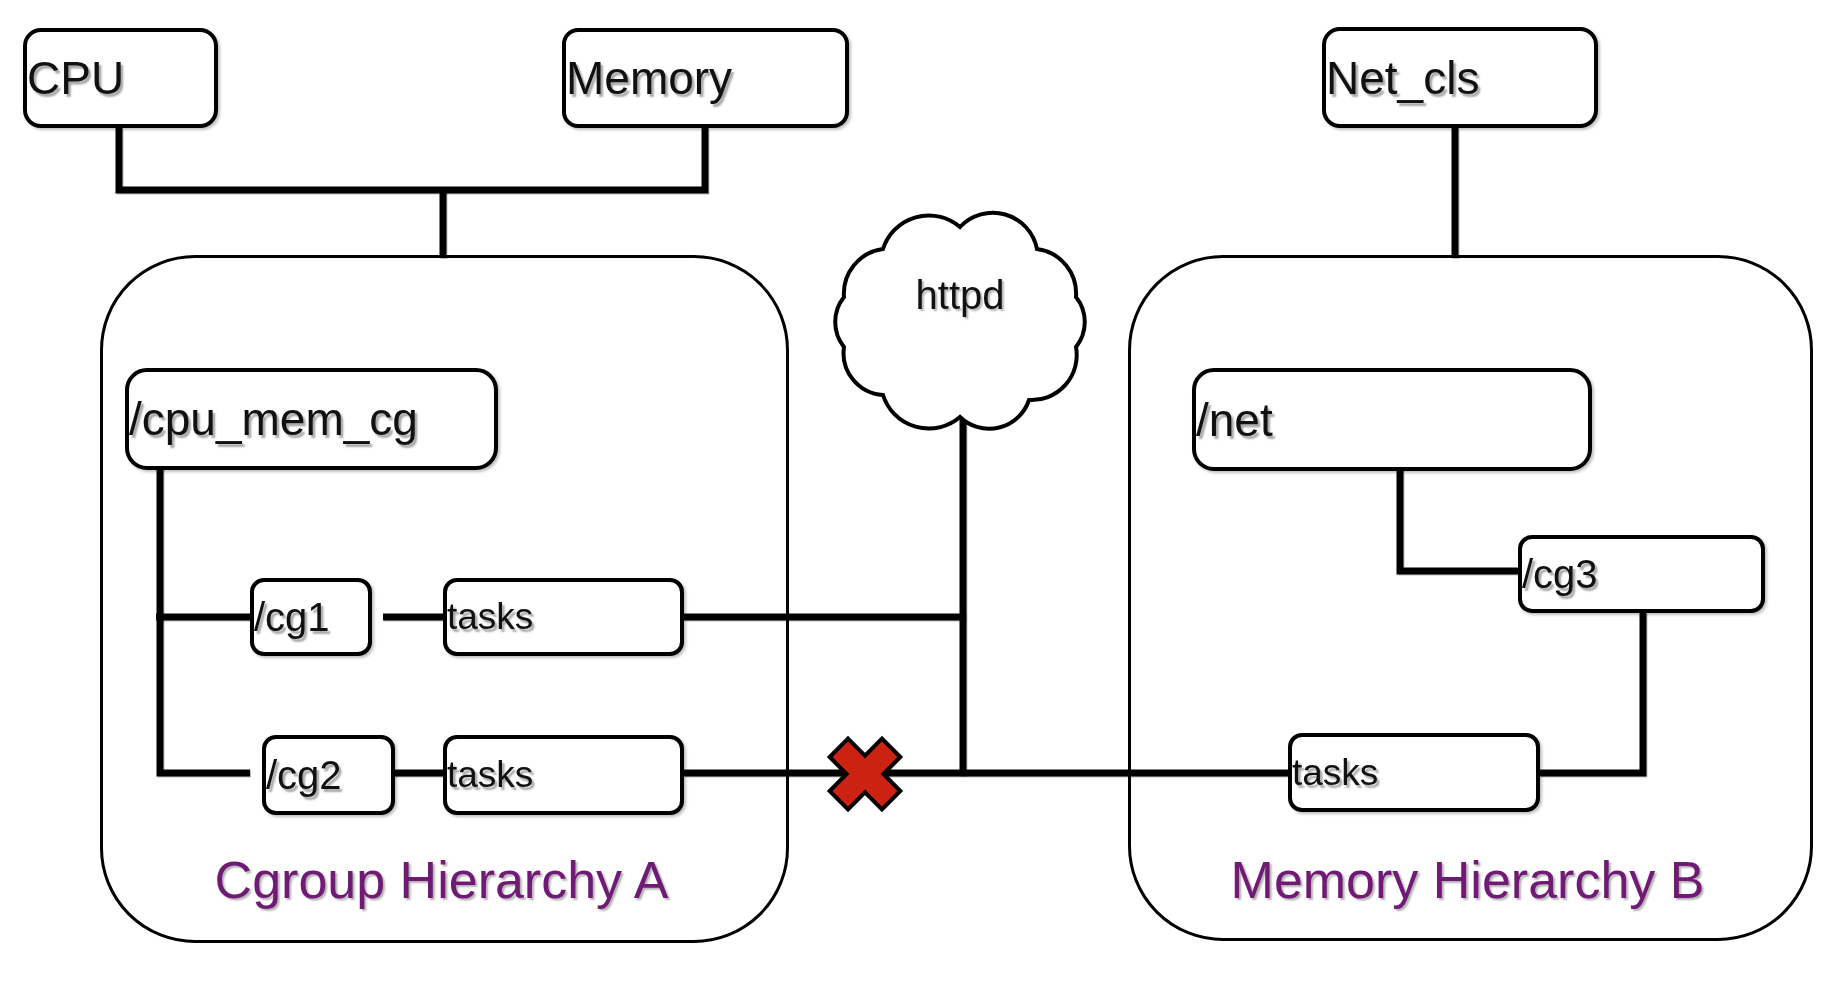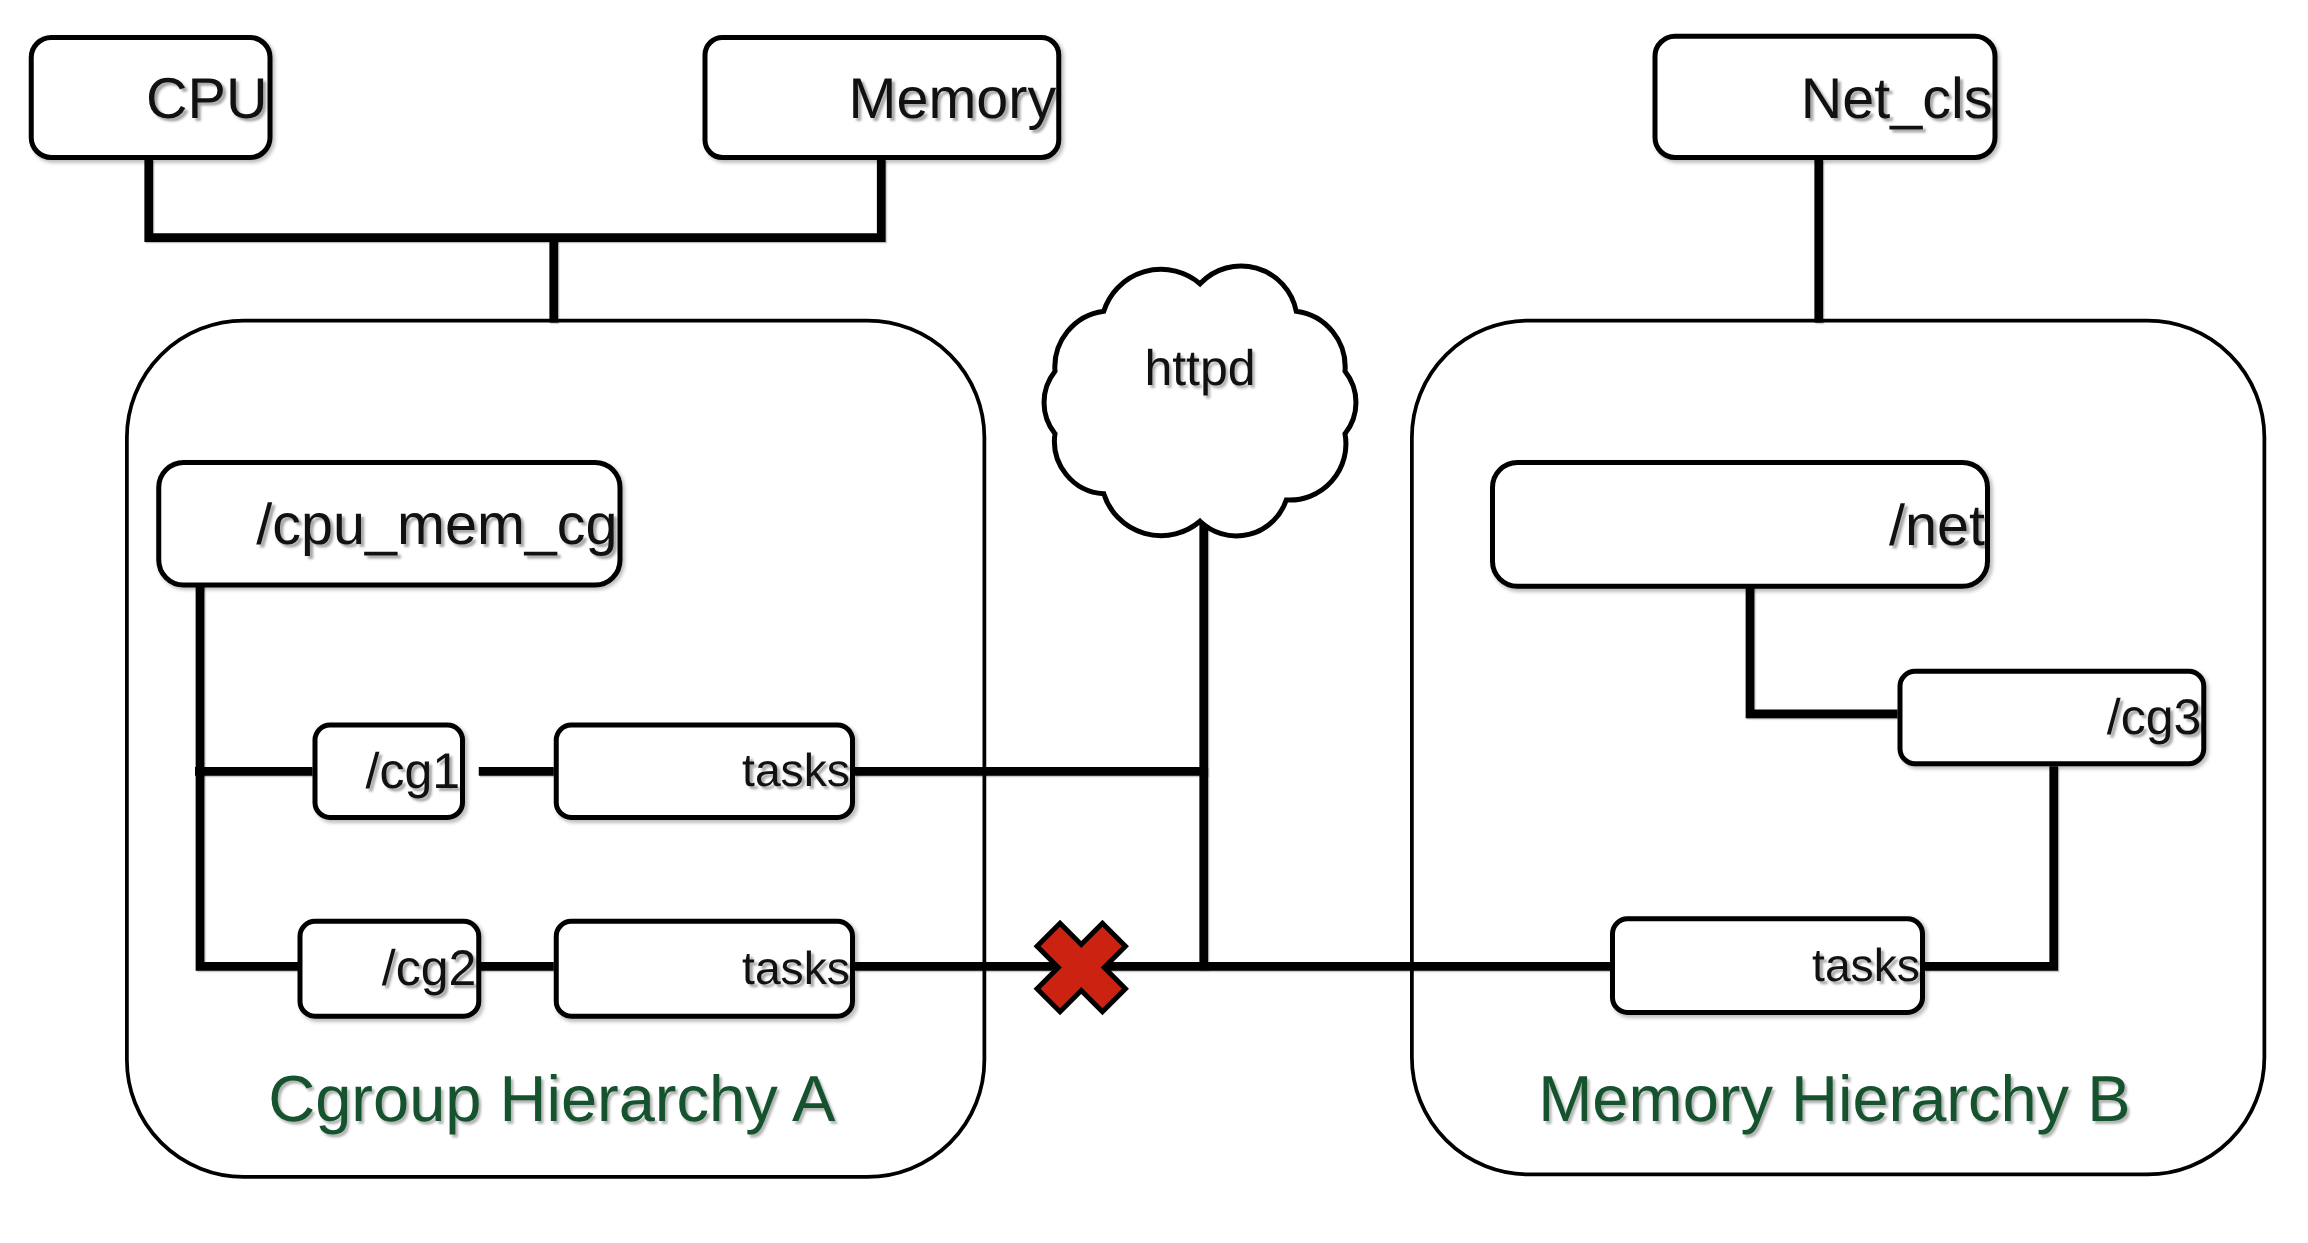--- a/index.html
+++ b/index.html
@@ -7,29 +7,29 @@
     position:relative;width:1846px;height:994px;background:#ffffff;overflow:hidden;
     font-family:"Liberation Sans", sans-serif;color:#111;
   }
   
   .container-box{
     position:absolute;background:#ffffff;border:3px solid #000;border-radius:95px;
     z-index:1;
   }
   .container-label{
     position:absolute;width:100%;text-align:center;font-size:52px;line-height:1.1;
-    color:#14532d;text-shadow:2px 2px 2px rgba(0,0,0,0.30);z-index:3;
+    color:#701a75;text-shadow:2px 2px 2px rgba(0,0,0,0.30);z-index:3;
   }
   
   #wires{position:absolute;left:0;top:0;z-index:2;}
   .wire{filter:drop-shadow(1.5px 1.5px 0.5px rgba(0,0,0,0.25));}
   
   .node{
     position:absolute;box-sizing:border-box;background:#ffffff;border:4px solid #000;
-    border-radius:14px;display:flex;align-items:center;justify-content:flex-end;
+    border-radius:14px;display:flex;align-items:center;justify-content:flex-start;
     z-index:3;box-shadow:2px 2px 3px rgba(0,0,0,0.25);
     text-shadow:2.5px 2.5px 2px rgba(0,0,0,0.35);white-space:nowrap;
   }
   .node.big{font-size:46px;border-radius:18px;}
   .node.root{font-size:46px;border-radius:22px;border-width:4px;margin-top:48px;}
   .node.small{font-size:40px;}
   .node.tasks{font-size:37px;}
   
   .cloud-text{
     position:absolute;z-index:3;text-align:center;font-size:40px;line-height:1.18;
@@ -100,21 +100,21 @@
 
   <div class="node root" style="left:125px;top:320px;width:373px;height:102px;">
     <span>/cpu_mem_cg</span>
   </div>
   <div class="node small" style="left:250px;top:578px;width:122px;height:78px;">
     <span>/cg1</span>
   </div>
   <div class="node tasks" style="left:443px;top:578px;width:241px;height:78px;">
     <span>tasks</span>
   </div>
-  <div class="node small" style="left:238px;top:735px;width:147px;height:80px;">
+  <div class="node small" style="left:262px;top:735px;width:133px;height:80px;">
     <span>/cg2</span>
   </div>
   <div class="node tasks" style="left:443px;top:735px;width:241px;height:80px;">
     <span>tasks</span>
   </div>
 
   <div class="node root" style="left:1192px;top:320px;width:400px;height:103px;">
     <span>/net</span>
   </div>
   <div class="node small" style="left:1518px;top:535px;width:247px;height:78px;">

